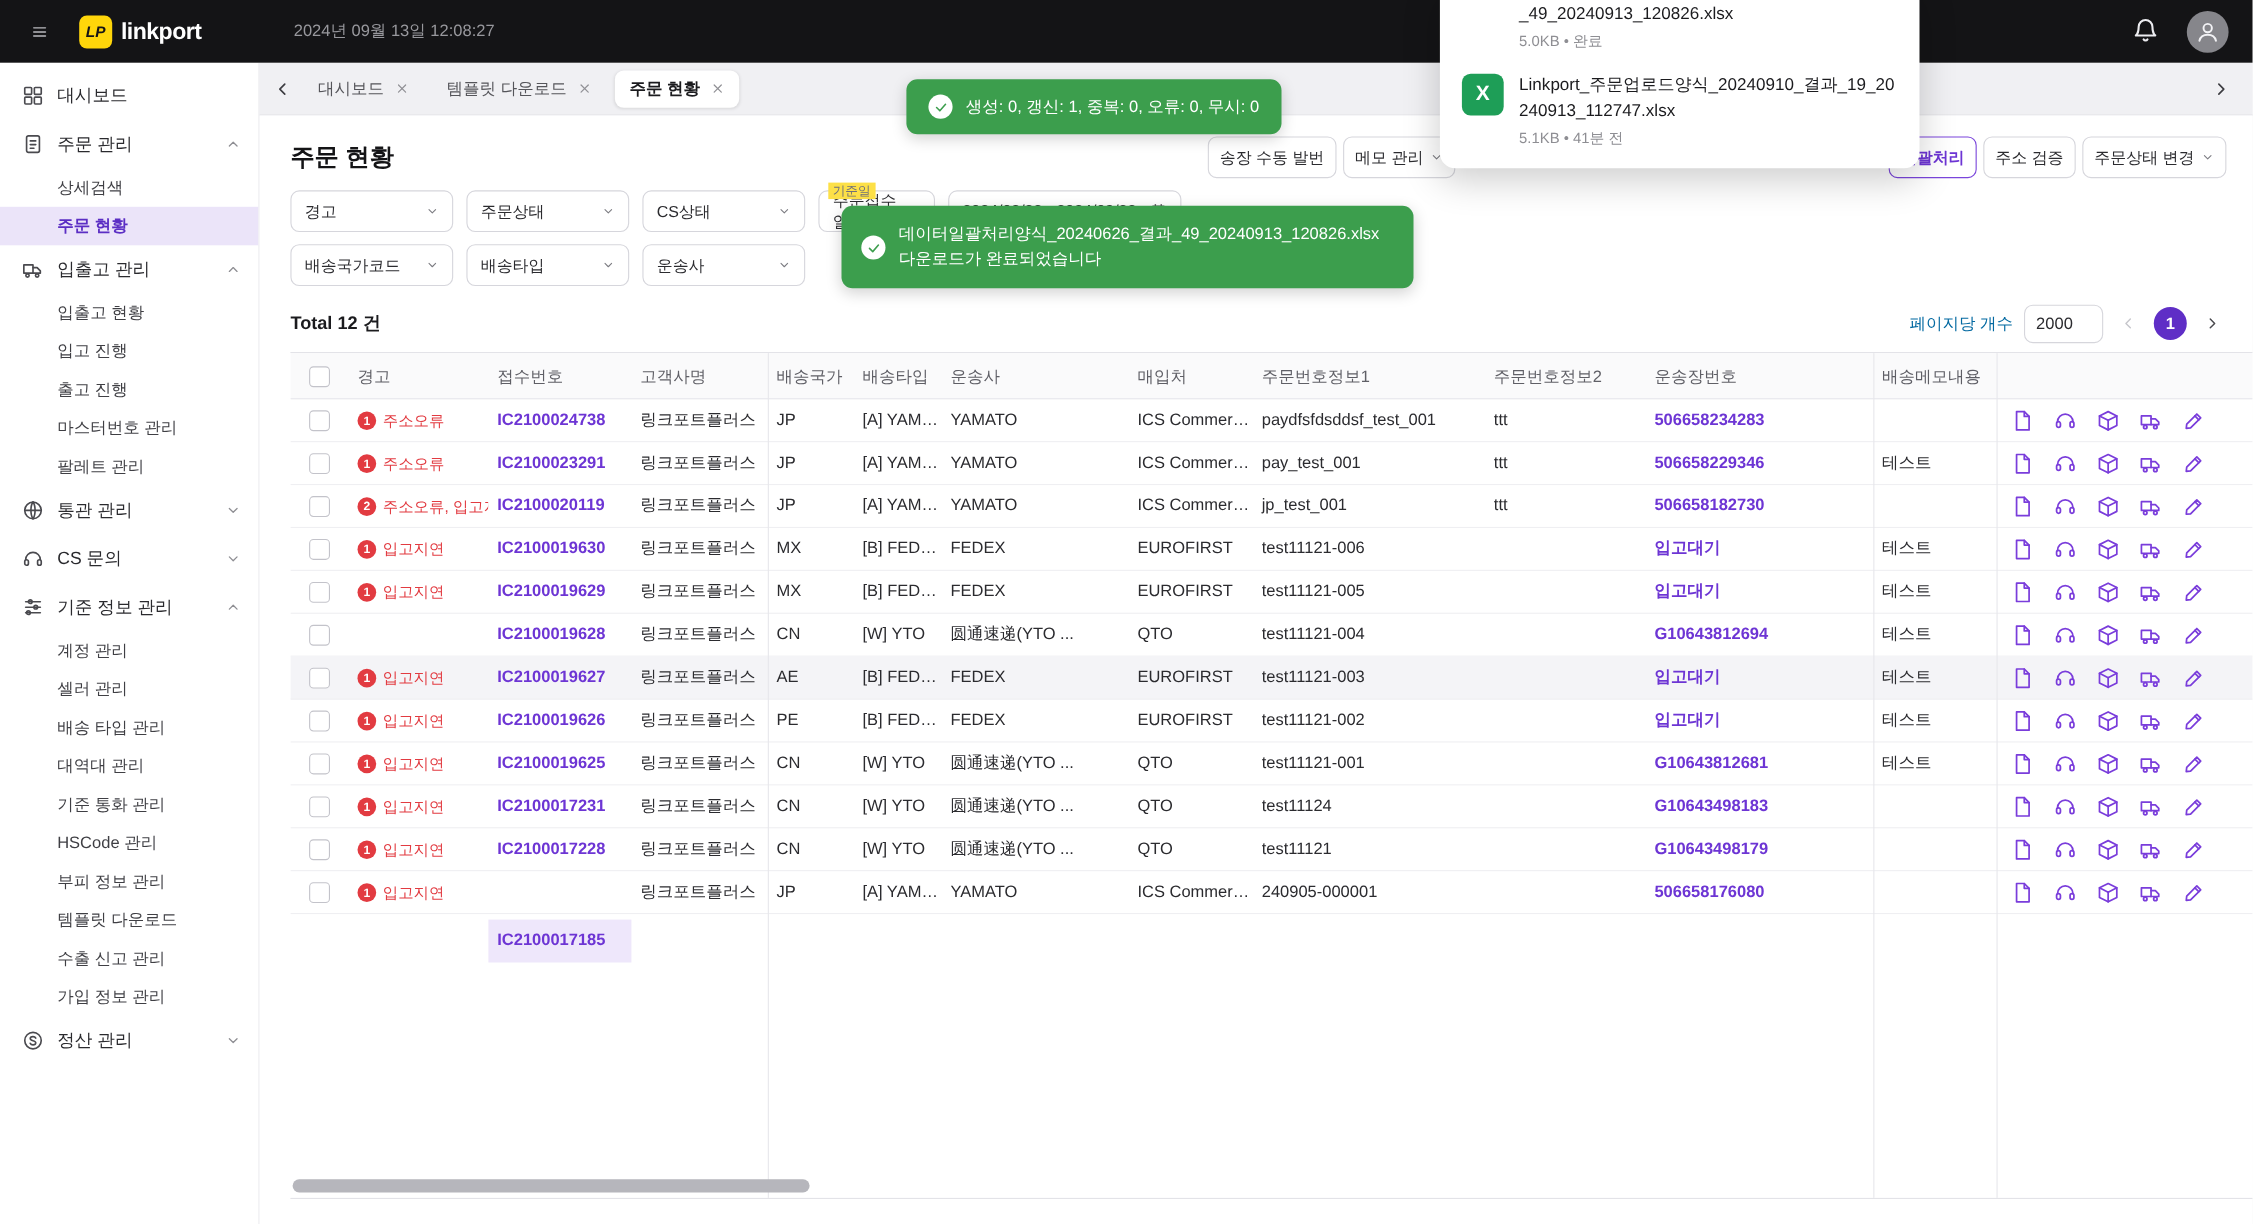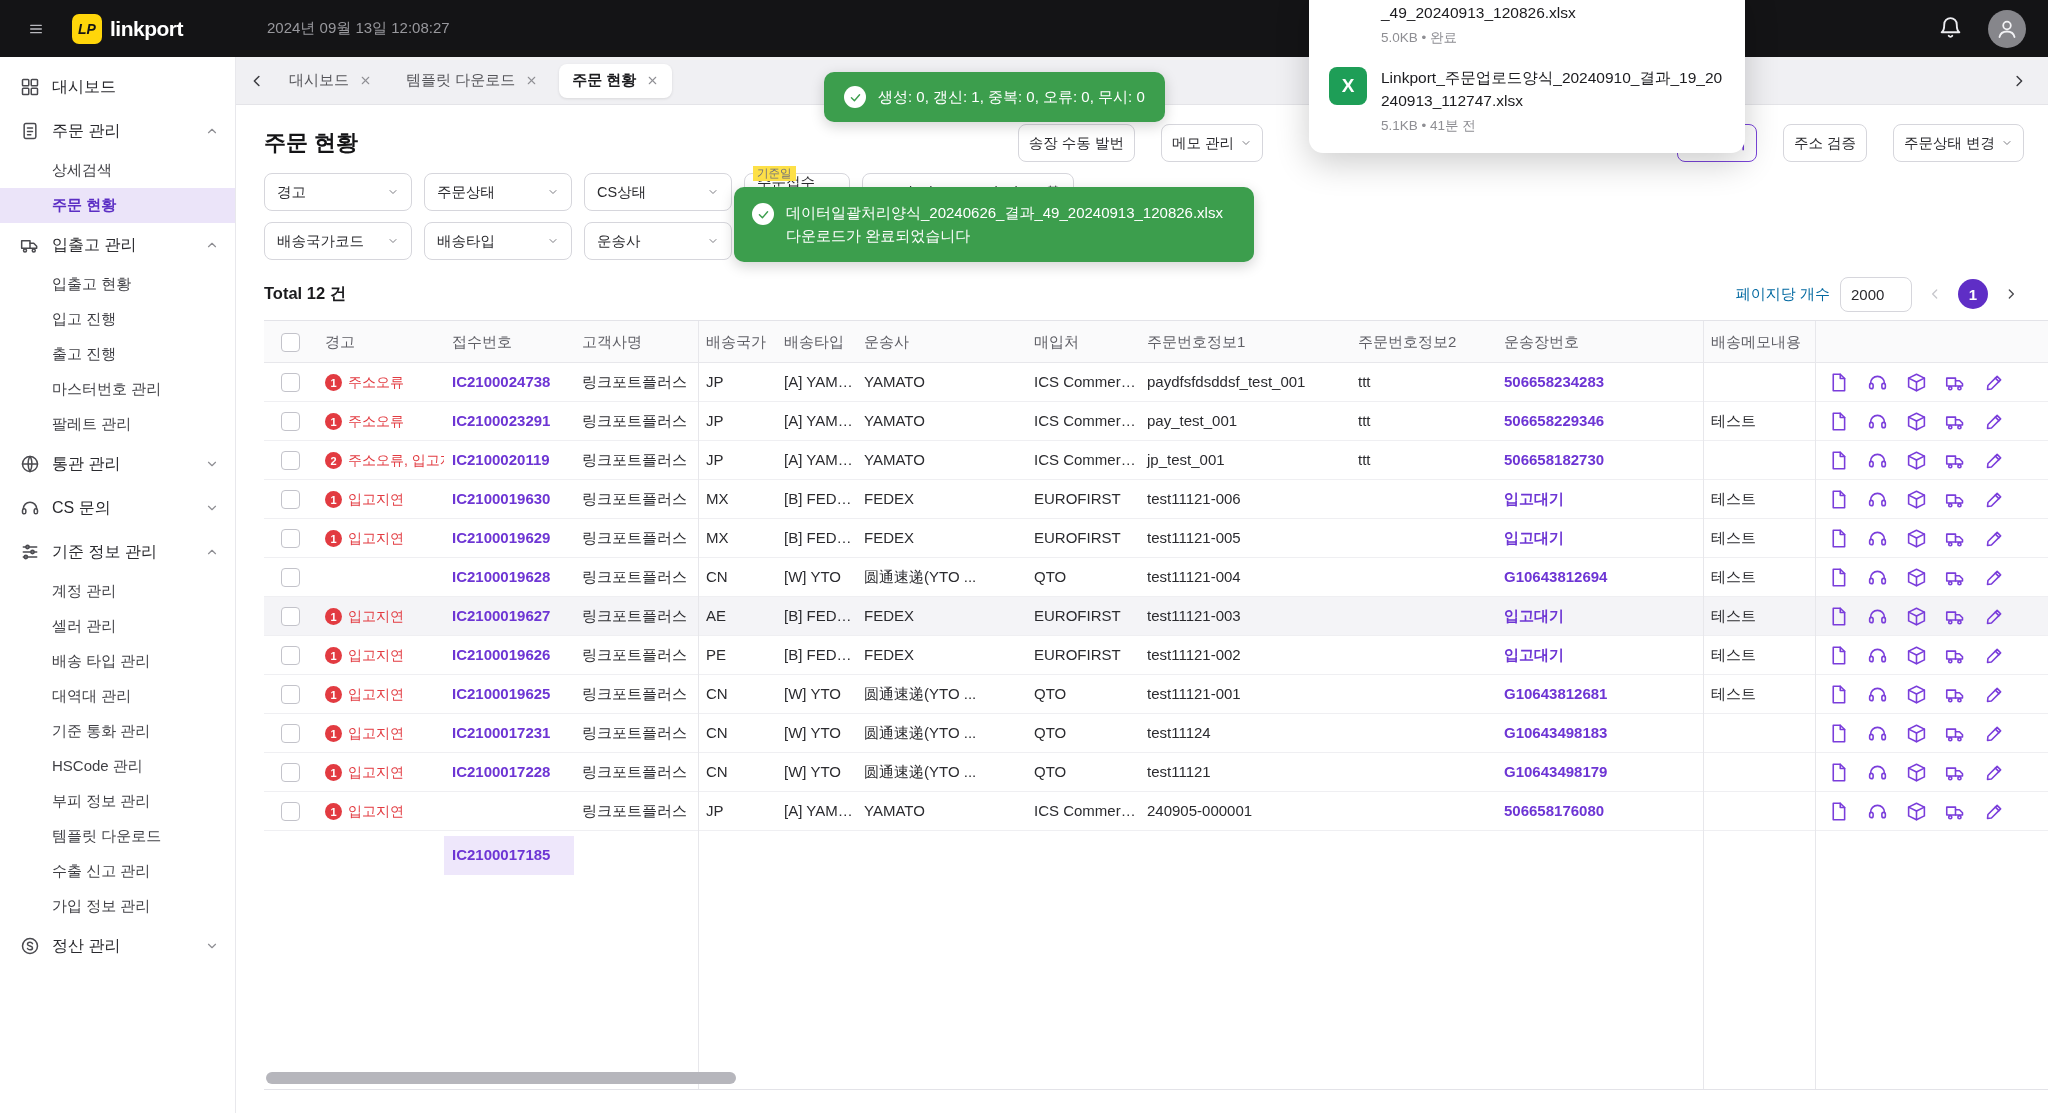--- a/index.html
+++ b/index.html
@@ -46,21 +46,21 @@
   .tab{height:34px;border-radius:8px;padding:0 13px;display:flex;align-items:center;gap:10px;
        font-size:15px;color:#55555a;cursor:pointer;}
   .tab.active{background:#fff;color:#1b1b1e;font-weight:600;box-shadow:0 1px 3px rgba(0,0,0,.10);}
   .tab .x{width:13px;height:13px;color:#909095;stroke-width:2;}
   .tab-fwd{margin-left:auto;}
 
   
   .content{flex:1;min-height:0;padding:18px 0 0 28px;position:relative;background:#fff;}
   .title-row{display:flex;align-items:center;height:40px;padding-right:24px;}
   .page-title{font-size:22px;font-weight:700;color:#141416;margin:0;}
-  .toolbar{display:flex;gap:26px;margin-left:auto;align-items:center;}
+  .toolbar{display:flex;gap:6px;margin-left:auto;align-items:center;}
   .btn{height:38px;padding:0 10px;border:1px solid #d6d6dc;border-radius:8px;background:#fff;
        font-size:14.5px;color:#2b2b2f;display:flex;align-items:center;gap:6px;font-family:inherit;cursor:pointer;white-space:nowrap;}
   .btn .b-chev{width:12px;height:12px;color:#7c7c82;stroke-width:2;}
   .btn.accent{border-color:#7a45db;color:#6d35d4;font-weight:700;}
   .btn.gap{margin-left:388px;}
 
   .filters{margin-top:10px;display:flex;flex-direction:column;gap:11px;}
   .f-row{display:flex;gap:12px;}
   .fselect{width:148px;height:38px;border:1px solid #d6d6dc;border-radius:8px;background:#fff;
            display:flex;align-items:center;padding:0 12px;font-size:14.5px;color:#2b2b2f;position:relative;cursor:pointer;}
@@ -104,21 +104,21 @@
   .c-actions{display:flex;align-items:center;gap:17px;padding-left:12px;height:39px;}
   .act{width:22px;height:22px;color:#7a3ddb;background:none;border:none;padding:0;display:flex;align-items:center;justify-content:center;}
   .act svg{width:21px;height:21px;}
   .vline{position:absolute;top:0;bottom:0;width:1px;background:#e7e7eb;}
   .hscroll{position:absolute;left:2px;bottom:5px;width:470px;height:12px;border-radius:6px;background:#b6b6bc;cursor:pointer;}
 
   
   .toast{position:absolute;background:#3c9e4d;color:#fff;border-radius:10px;display:flex;align-items:center;
          gap:12px;padding:0 20px;box-shadow:0 4px 14px rgba(0,0,0,.18);z-index:45;font-size:15px;font-weight:500;}
   .toast1{left:824px;top:72px;height:50px;}
-  .toast2{left:734px;top:187px;width:520px;padding:14px 18px;align-items:flex-start;line-height:1.55;}
+  .toast2{left:765px;top:187px;width:520px;padding:14px 18px;align-items:center;line-height:1.55;}
   .tcheck{width:22px;height:22px;border-radius:50%;background:#fff;color:#3c9e4d;
           display:flex;align-items:center;justify-content:center;flex:none;}
   .tcheck svg{width:13px;height:13px;stroke-width:2.6;}
   .toast2 .tcheck{margin-top:2px;}
   .t2text{min-width:0;word-break:break-all;}
 
   .dl-panel{position:absolute;left:1309px;top:-14px;width:436px;background:#fff;border-radius:14px;
             box-shadow:0 10px 34px rgba(0,0,0,.20);padding:16px 20px 18px;z-index:50;}
   .dl-item1{padding-left:52px;}
   .dl-name{font-size:15.5px;color:#1b1b1e;font-weight:500;line-height:1.45;word-break:break-all;}

